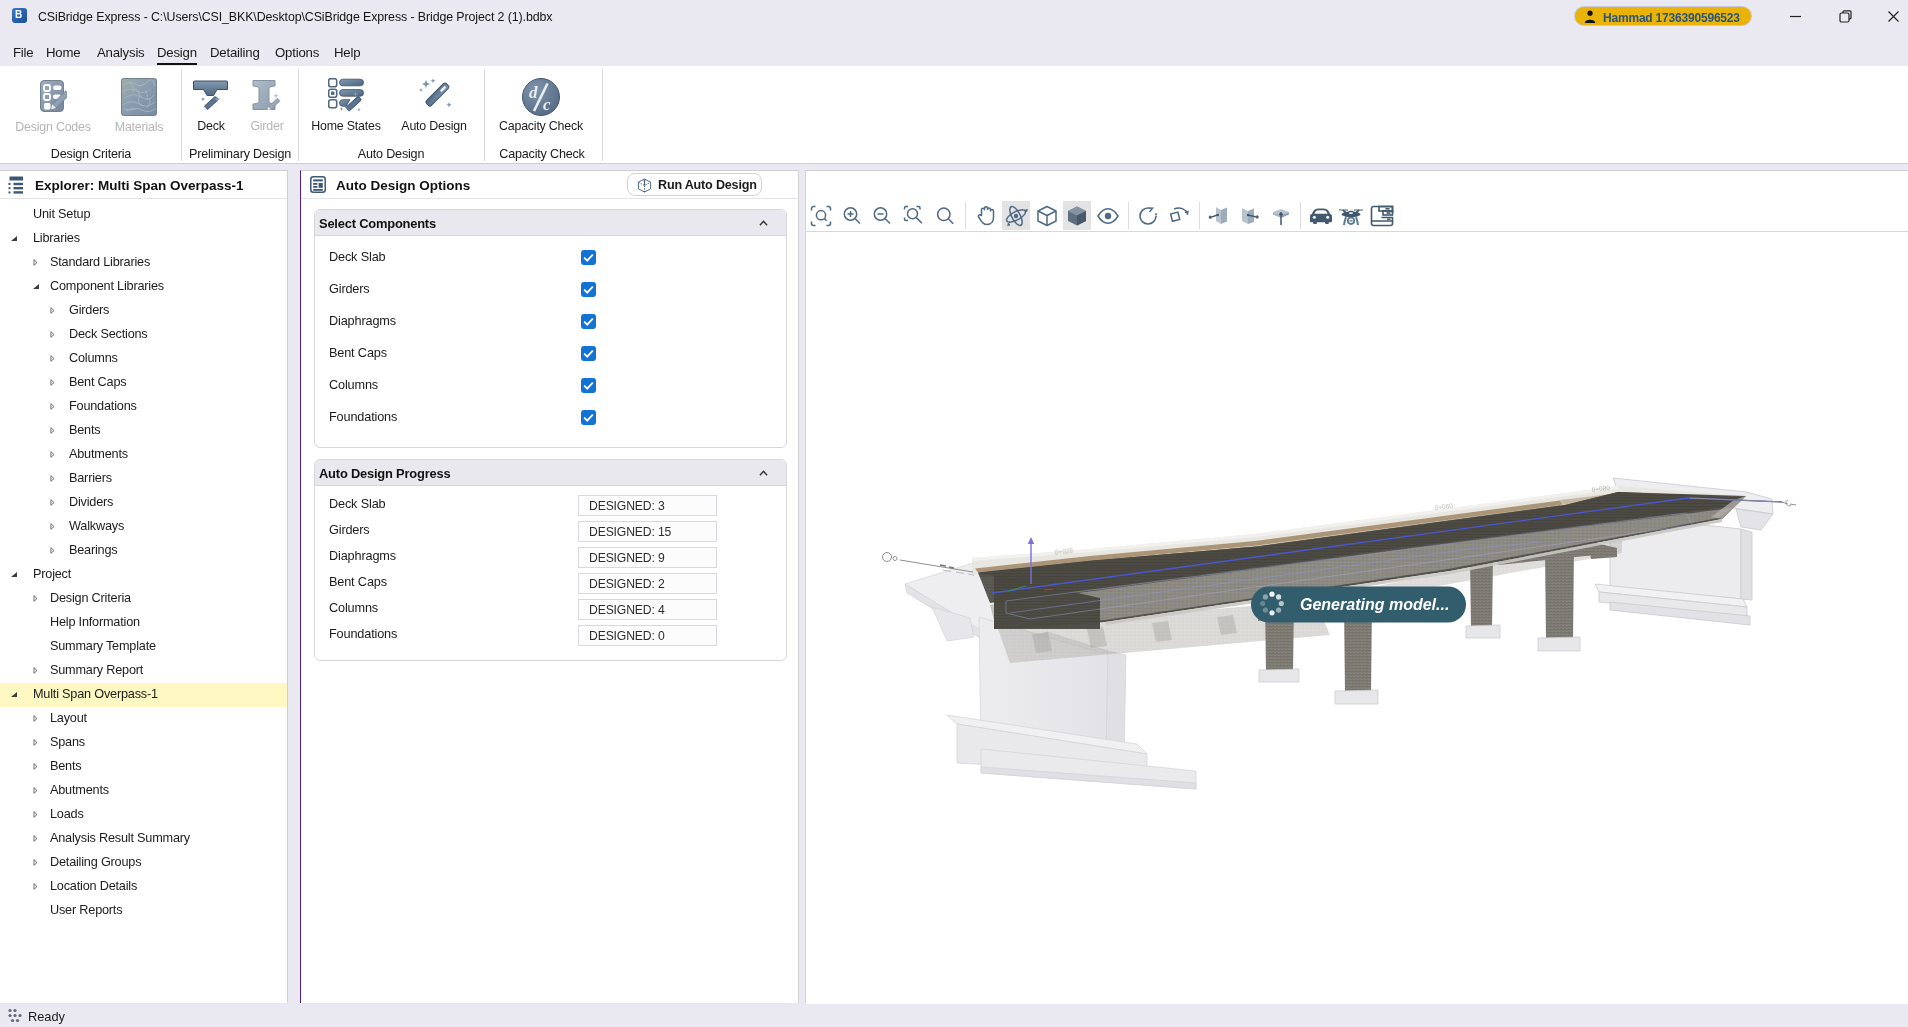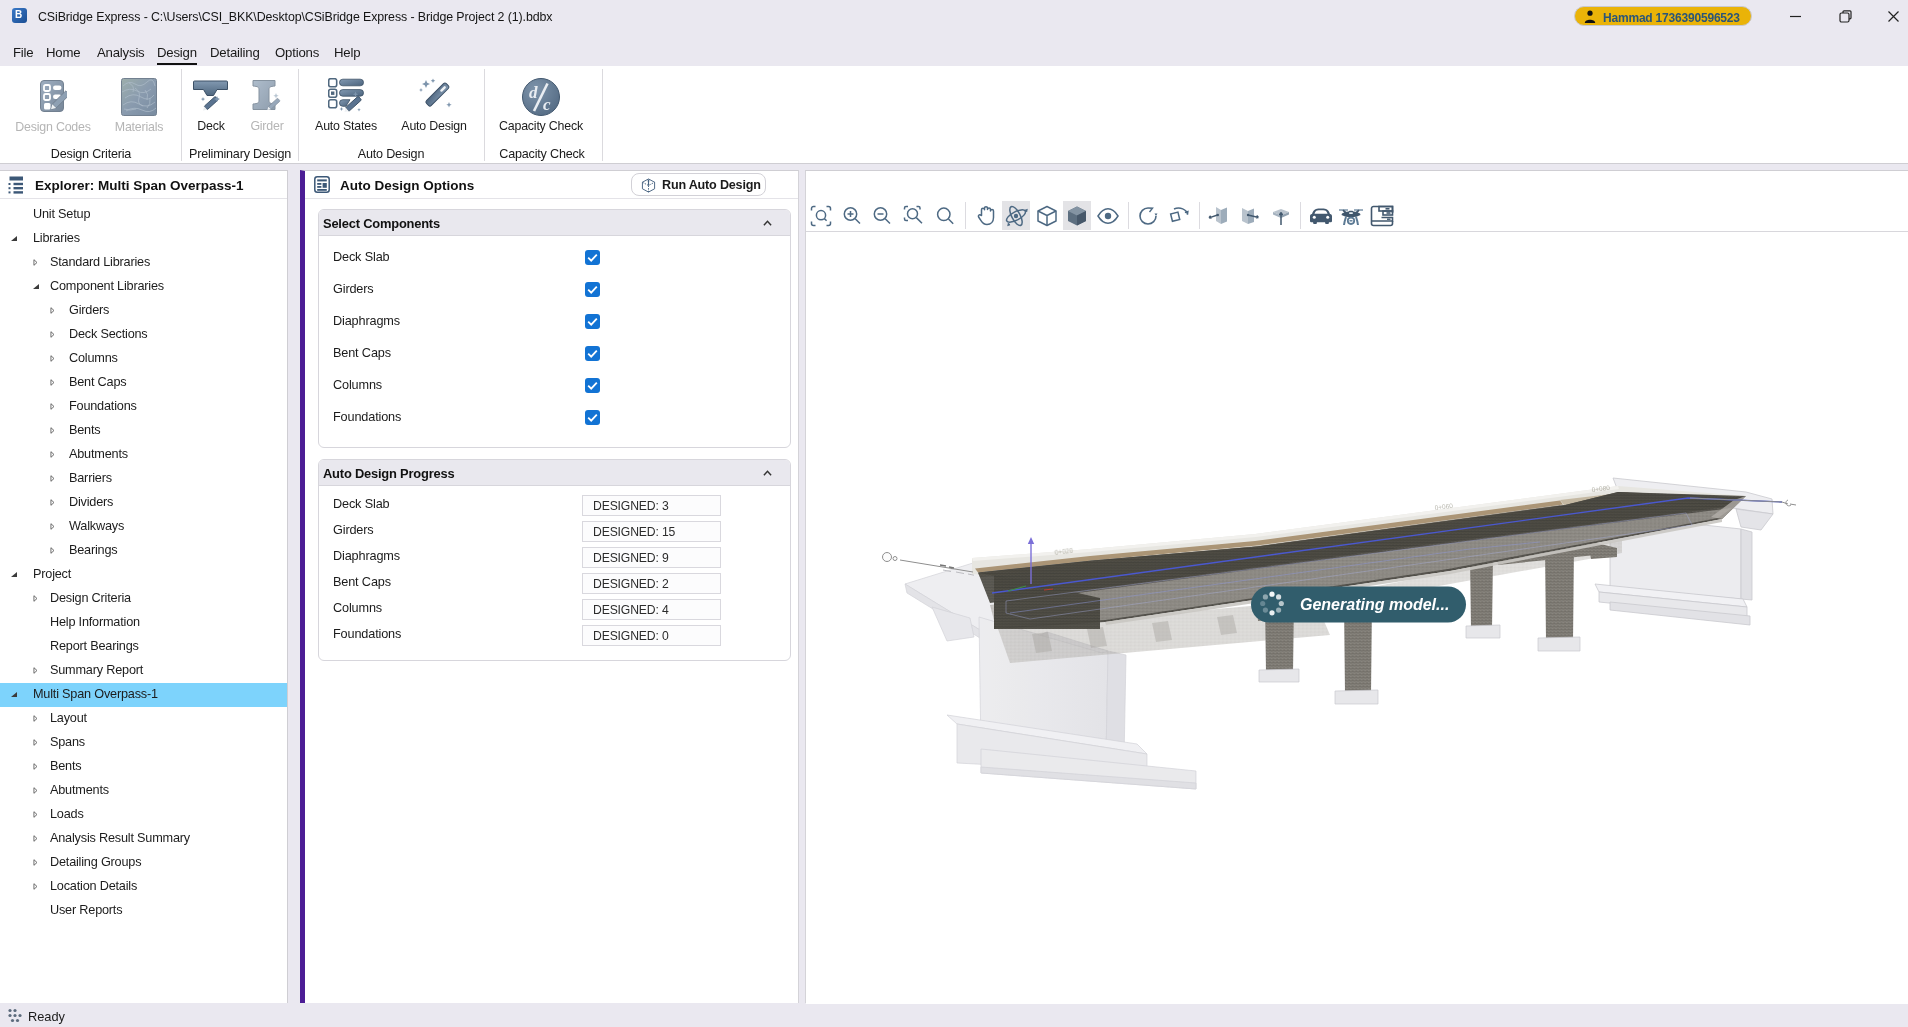--- a/index.html
+++ b/index.html
@@ -22,28 +22,28 @@
 
 #ribbon{left:0;top:66px;width:1908px;height:98px;background:#fff;border-bottom:1px solid #cfced3;}
 .rsep{position:absolute;top:3px;width:1px;height:92px;background:#dbdade;}
 .rlabel{position:absolute;font-size:12.4px;letter-spacing:-0.2px;white-space:nowrap;transform:translateX(-50%);}
 .gray{color:#b5b5b5;}
 .black{color:#1c1c1c;}
 .gcap{position:absolute;top:81px;font-size:12.6px;letter-spacing:-0.2px;color:#1a1a1a;white-space:nowrap;transform:translateX(-50%);}
 
 .panel{background:#fff;border-top:1px solid #cfced3;}
 #lpanel{left:0;top:170px;width:288px;height:833px;overflow:hidden;border-right:1px solid #cfced3;}
-#mpanel{left:300px;top:170px;width:499px;height:833px;border-left:5px solid #4c1d95;border-right:1px solid #d4d3d8;}
+#mpanel{left:300px;top:170px;width:499px;height:833px;border-left:1px solid #4c1d95;border-right:1px solid #d4d3d8;}
 #rpanel{left:805px;top:170px;width:1103px;height:833px;border-left:1px solid #d4d3d8;}
 .phead{position:absolute;left:0;top:0;width:100%;height:28px;border-bottom:1px solid #e4e3e8;}
 .ptitle{position:absolute;top:7px;font-size:13.5px;font-weight:bold;color:#111;}
 
 .trow{position:absolute;left:0;width:287px;height:24px;font-size:12.7px;letter-spacing:-0.2px;color:#1c1c1c;}
 .trow span{position:absolute;top:4px;white-space:nowrap;}
-.sel{background:#7dd3fc;}
+.sel{background:#fef9c3;}
 .exp{position:absolute;width:6px;height:5px;background:#3b3b3b;clip-path:polygon(0 100%,100% 0,100% 100%);}
 .col3{position:absolute;width:5px;height:7px;}
 
 .card{position:absolute;left:13px;width:473px;border:1px solid #d7d6dc;border-radius:6px;background:#fff;}
 .chead{height:26px;background:#e9e8ee;border-bottom:1px solid #d7d6dc;border-radius:5px 5px 0 0;position:relative;}
 .chead b{position:absolute;left:4px;top:6px;font-size:12.9px;letter-spacing:-0.2px;color:#111;}
 .chev{position:absolute;right:18px;top:9px;width:9px;height:9px;}
 .crow{position:absolute;left:14px;font-size:12.7px;letter-spacing:-0.15px;color:#1b1b1b;white-space:nowrap;}
 .cbx{position:absolute;left:266px;width:15px;height:15px;background:#1273d4;border-radius:3px;}
 .dbox{position:absolute;left:263px;width:139px;height:21px;border:1px solid #d9d8de;background:#fcfcfd;font-size:12.2px;letter-spacing:-0.15px;color:#2c2c2c;}
@@ -223,21 +223,21 @@
       </defs>
     <circle cx="20" cy="19" r="18.5" fill="url(#sg7)" stroke="#42586f" stroke-width="1"></circle>
     <text x="8" y="20" font-family="Liberation Serif,serif" font-style="italic" font-weight="bold" font-size="17" fill="#e9edf2">d</text>
     <path d="M26.5 5.5 L13 33" stroke="#e9edf2" stroke-width="2.6"></path>
     <text x="22" y="32" font-family="Liberation Serif,serif" font-style="italic" font-weight="bold" font-size="17" fill="#e9edf2">c</text>
   </svg>
   <div class="rlabel gray" style="left:53px;top:54px">Design Codes</div>
   <div class="rlabel gray" style="left:139px;top:54px">Materials</div>
   <div class="rlabel black" style="left:211px;top:53px">Deck</div>
   <div class="rlabel gray" style="left:267px;top:53px">Girder</div>
-  <div class="rlabel black" style="left:346px;top:53px">Auto States</div>
+  <div class="rlabel black" style="left:346px;top:53px">Home States</div>
   <div class="rlabel black" style="left:434px;top:53px">Auto Design</div>
   <div class="rlabel black" style="left:541px;top:53px">Capacity Check</div>
   <div class="gcap" style="left:91px">Design Criteria</div>
   <div class="gcap" style="left:240px">Preliminary Design</div>
   <div class="gcap" style="left:391px">Auto Design</div>
   <div class="gcap" style="left:542px">Capacity Check</div>
 </div>
 
 <div class="abs panel" id="lpanel">
   <div class="phead">
@@ -345,21 +345,21 @@
   <div class="trow" style="top:416px">
         <svg class="col3" style="left:33px;top:8px" width="5" height="8" viewBox="0 0 5 8">
           <path d="M0.7 0.8 L4.2 4 L0.7 7.2 Z" fill="none" stroke="#5a5a5a" stroke-width="1"></path>
         </svg>
         <span style="left:50px">Design Criteria</span>
       </div>
   <div class="trow" style="top:440px">
         <span style="left:50px">Help Information</span>
       </div>
   <div class="trow" style="top:464px">
-        <span style="left:50px">Report Bearings</span>
+        <span style="left:50px">Summary Template</span>
       </div>
   <div class="trow" style="top:488px">
         <svg class="col3" style="left:33px;top:8px" width="5" height="8" viewBox="0 0 5 8">
           <path d="M0.7 0.8 L4.2 4 L0.7 7.2 Z" fill="none" stroke="#5a5a5a" stroke-width="1"></path>
         </svg>
         <span style="left:50px">Summary Report</span>
       </div>
   <div class="trow sel" style="top:512px">
         <i class="exp" style="left:11px;top:9px"></i>
         <span style="left:33px">Multi Span Overpass-1</span>

